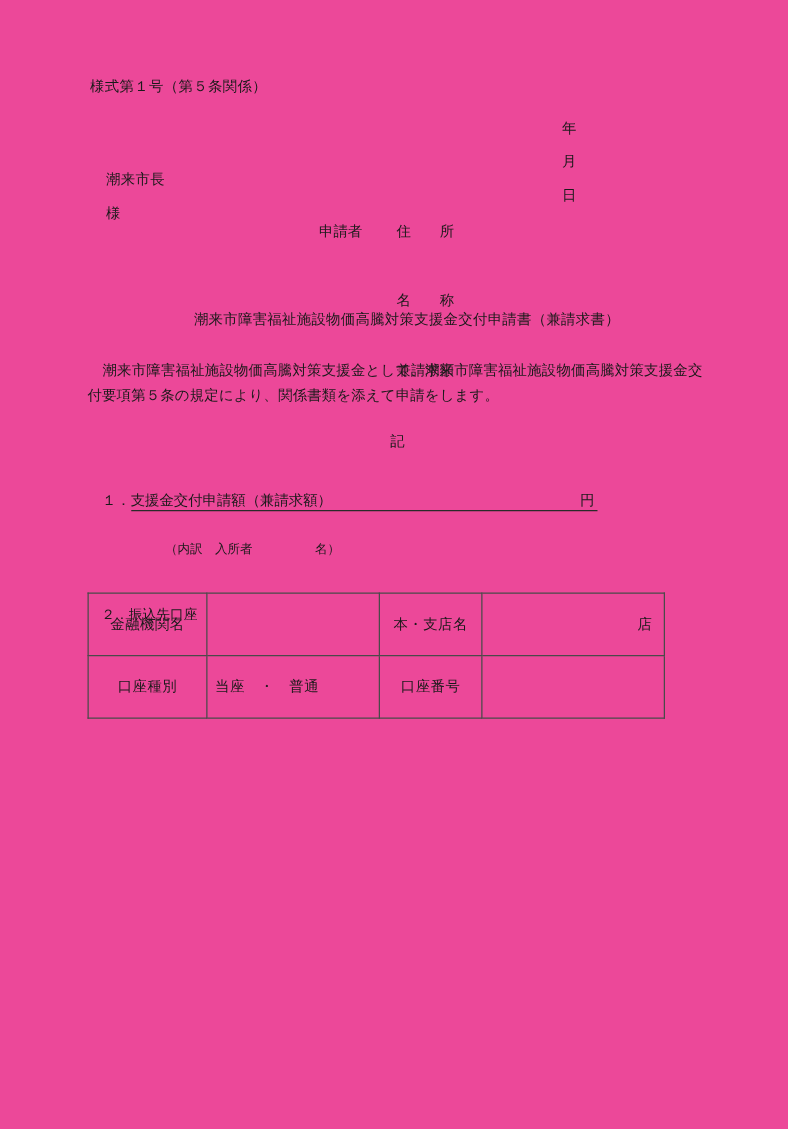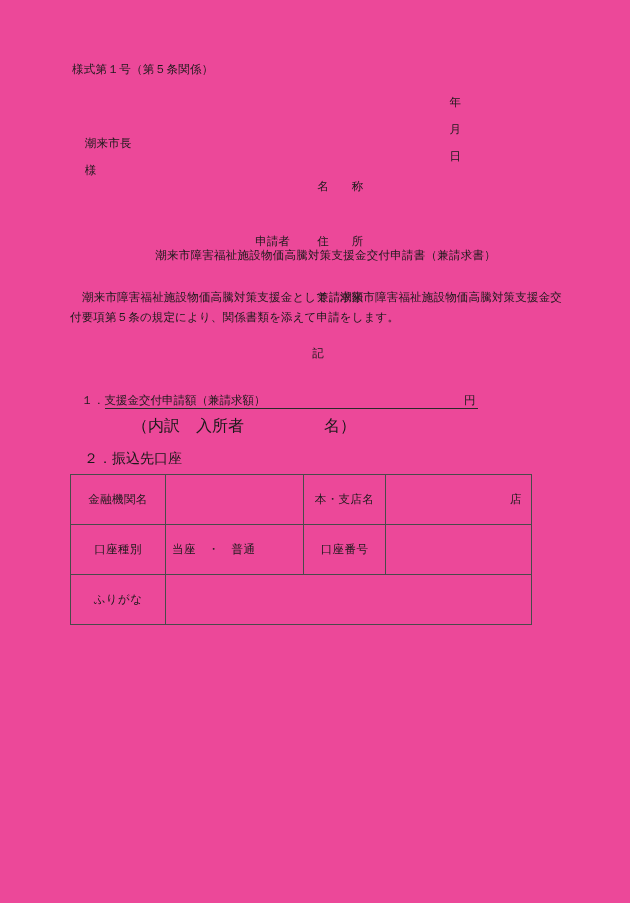--- a/index.html
+++ b/index.html
@@ -97,30 +97,30 @@
   }
   .item1 .yen {
     position: absolute;
     right: 2px;
     top: 0;
   }
 
   
   .breakdown {
     position: absolute;
-    left: 132px; top: 416px;
-    font-size: 16px;
+    left: 132px; top: 432px;
+    font-size: 10px;
     white-space: pre;
   }
 
   
   .item2 {
     position: absolute;
-    left: 70px; top: 434px;
-    font-size: 14px;
+    left: 70px; top: 472px;
+    font-size: 11px;
     white-space: pre;
   }
 
   
   .bank-table {
     position: absolute;
     left: 70px; top: 474px;
     width: 461px;
     border-collapse: collapse;
     table-layout: fixed;
@@ -159,24 +159,24 @@
   <div class="row date-line">
     <span>年</span>
     <span class="date-gap"></span>
     <span>月</span>
     <span class="date-gap"></span>
     <span>日</span>
   </div>
 
   <div class="applicant-block">
     <div class="ap-line">
-      <span class="ap-label"></span><span>名　　称</span>
+      <span class="ap-label">申請者</span><span>住　　所</span>
     </div>
     <div class="ap-line">
-      <span class="ap-label">申請者</span><span>住　　所</span>
+      <span class="ap-label"></span><span>名　　称</span>
     </div>
     <div class="ap-line">
       <span class="ap-label"></span><span>兼請求額</span>
     </div>
   </div>
 
   <div class="doc-title">潮来市障害福祉施設物価高騰対策支援金交付申請書（兼請求書）</div>
 
   <div class="body-para">潮来市障害福祉施設物価高騰対策支援金として、潮来市障害福祉施設物価高騰対策支援金交付要項第５条の規定により、関係書類を添えて申請をします。</div>
 
@@ -205,20 +205,16 @@
         <td class="blank"></td>
         <td class="label">本・支店名</td>
         <td class="right">店</td>
       </tr>
       <tr>
         <td class="label">口座種別</td>
         <td class="center">当座　・　普通</td>
         <td class="label">口座番号</td>
         <td class="blank"></td>
       </tr>
-      <tr>
-        <td class="label">ふりがな</td>
-        <td class="blank" colspan="3"></td>
-      </tr>
     </tbody>
   </table>
 
 </div>
 
 </body></html>

